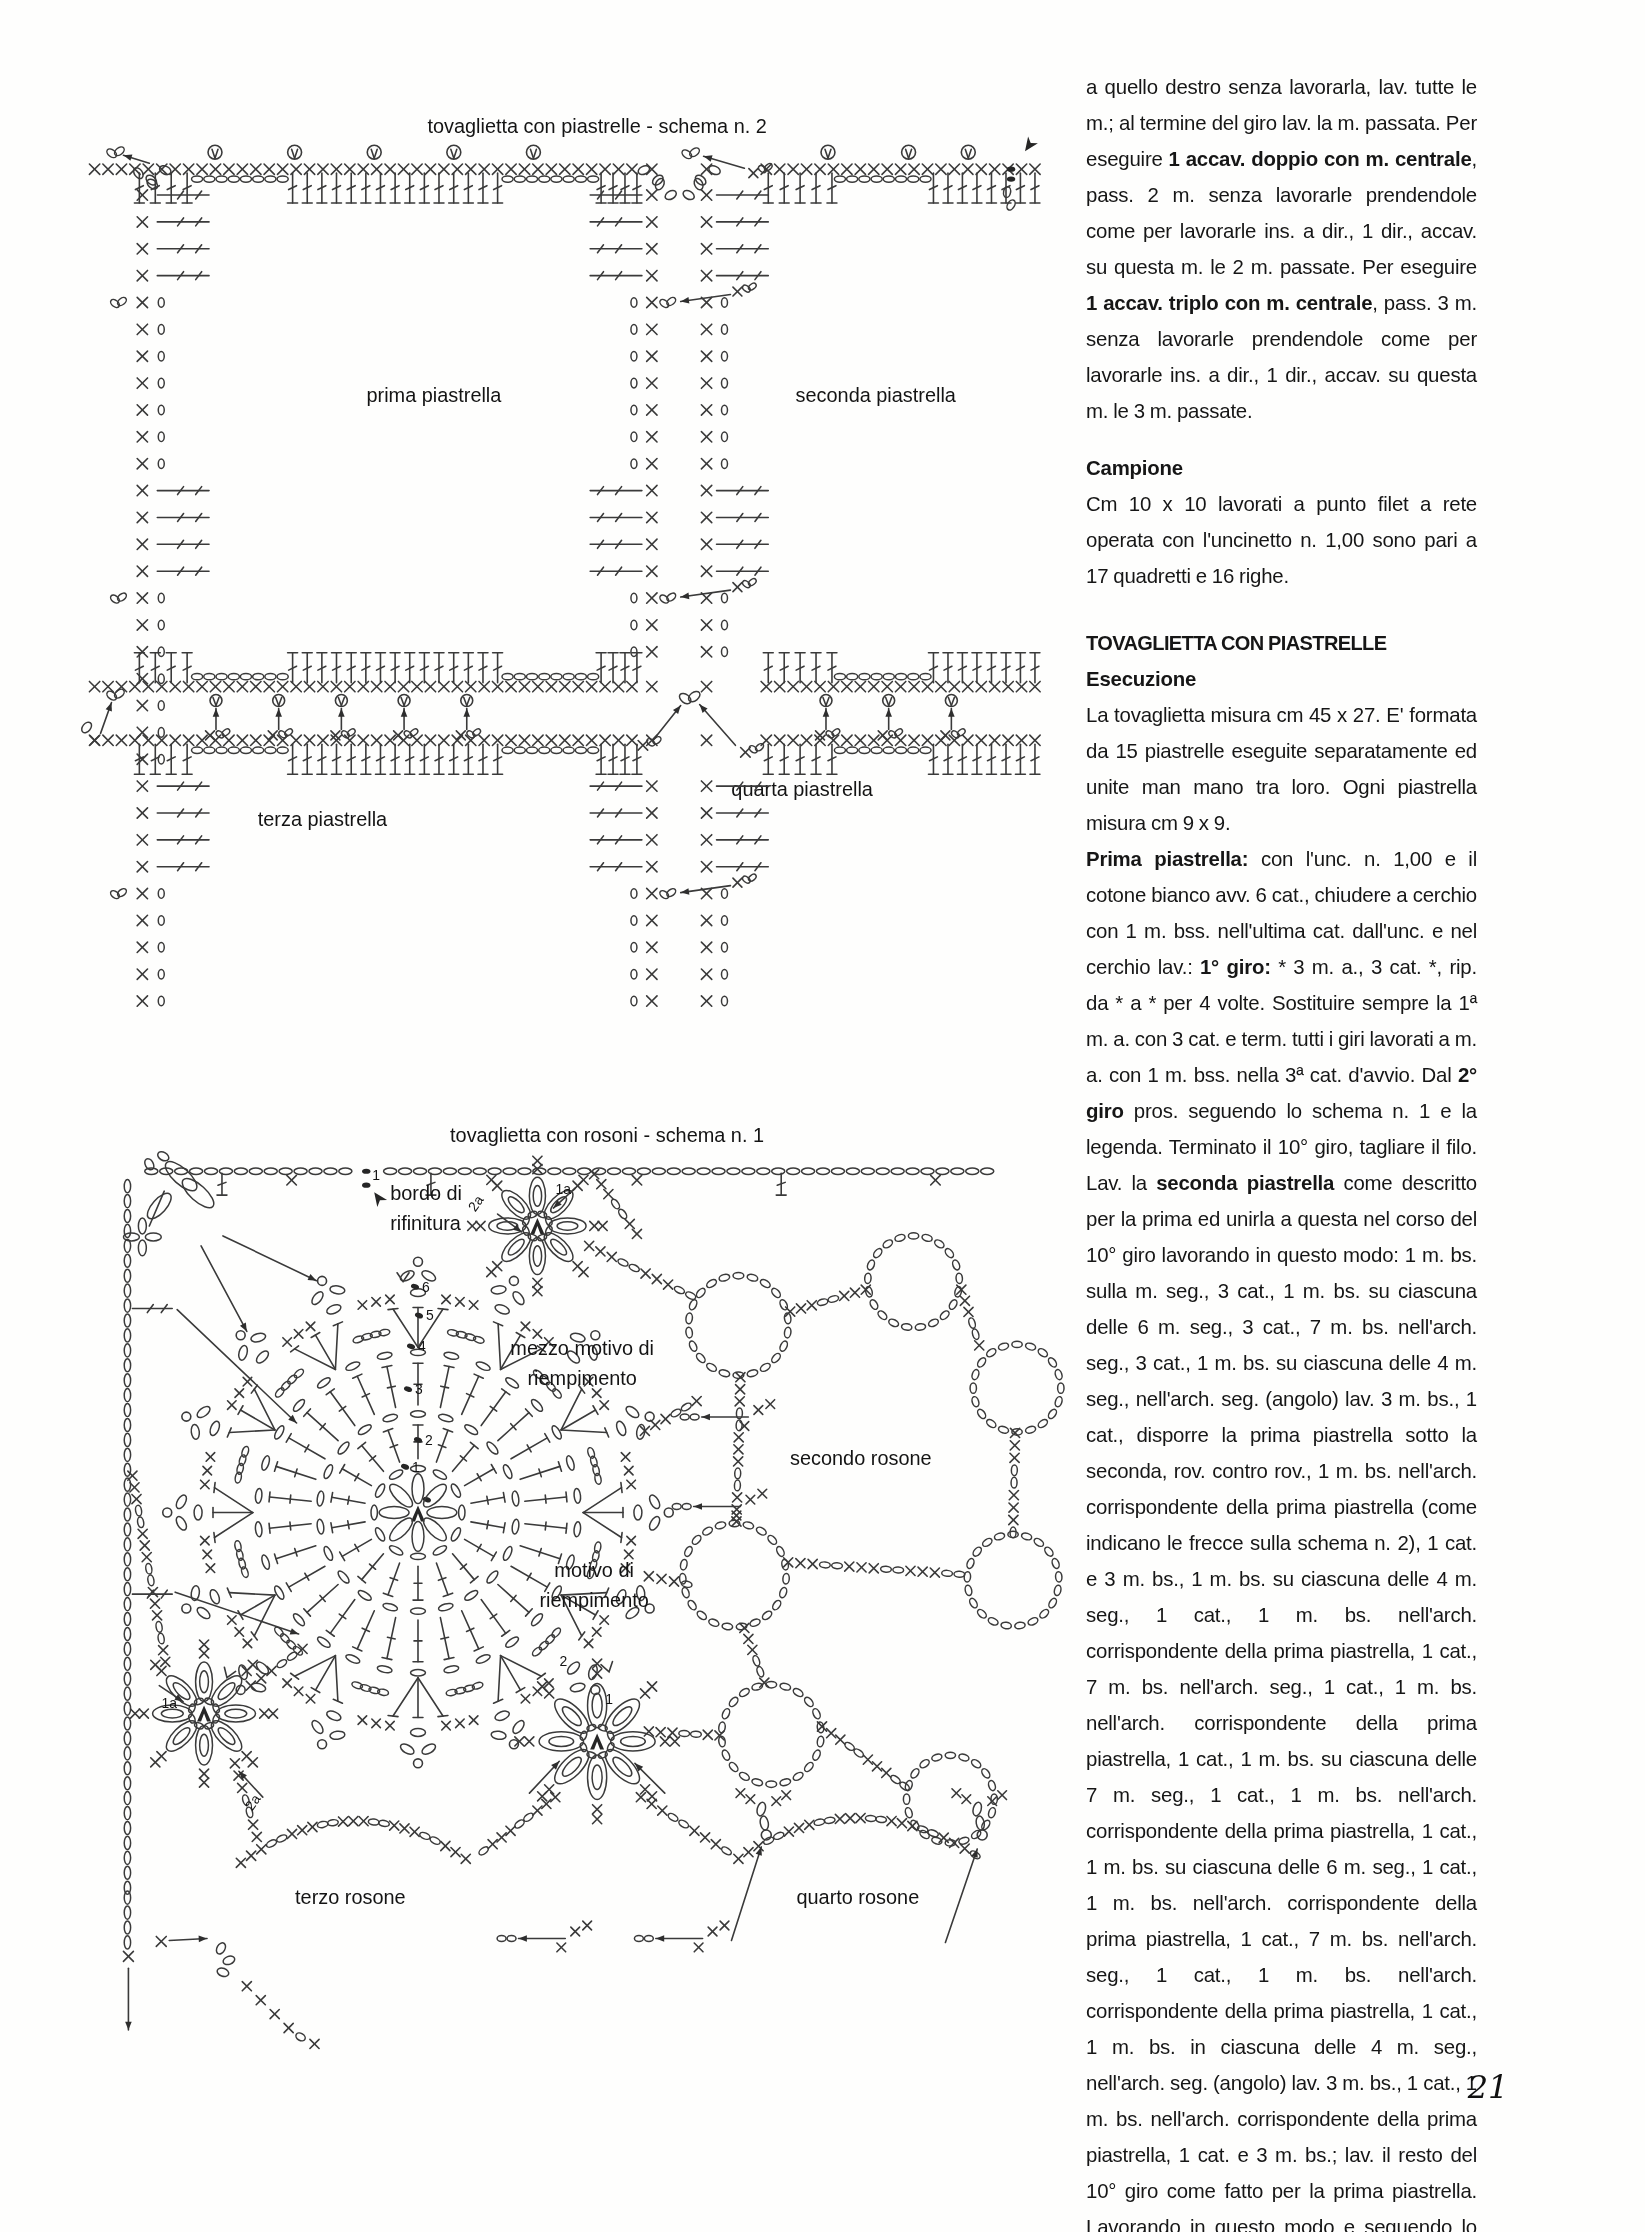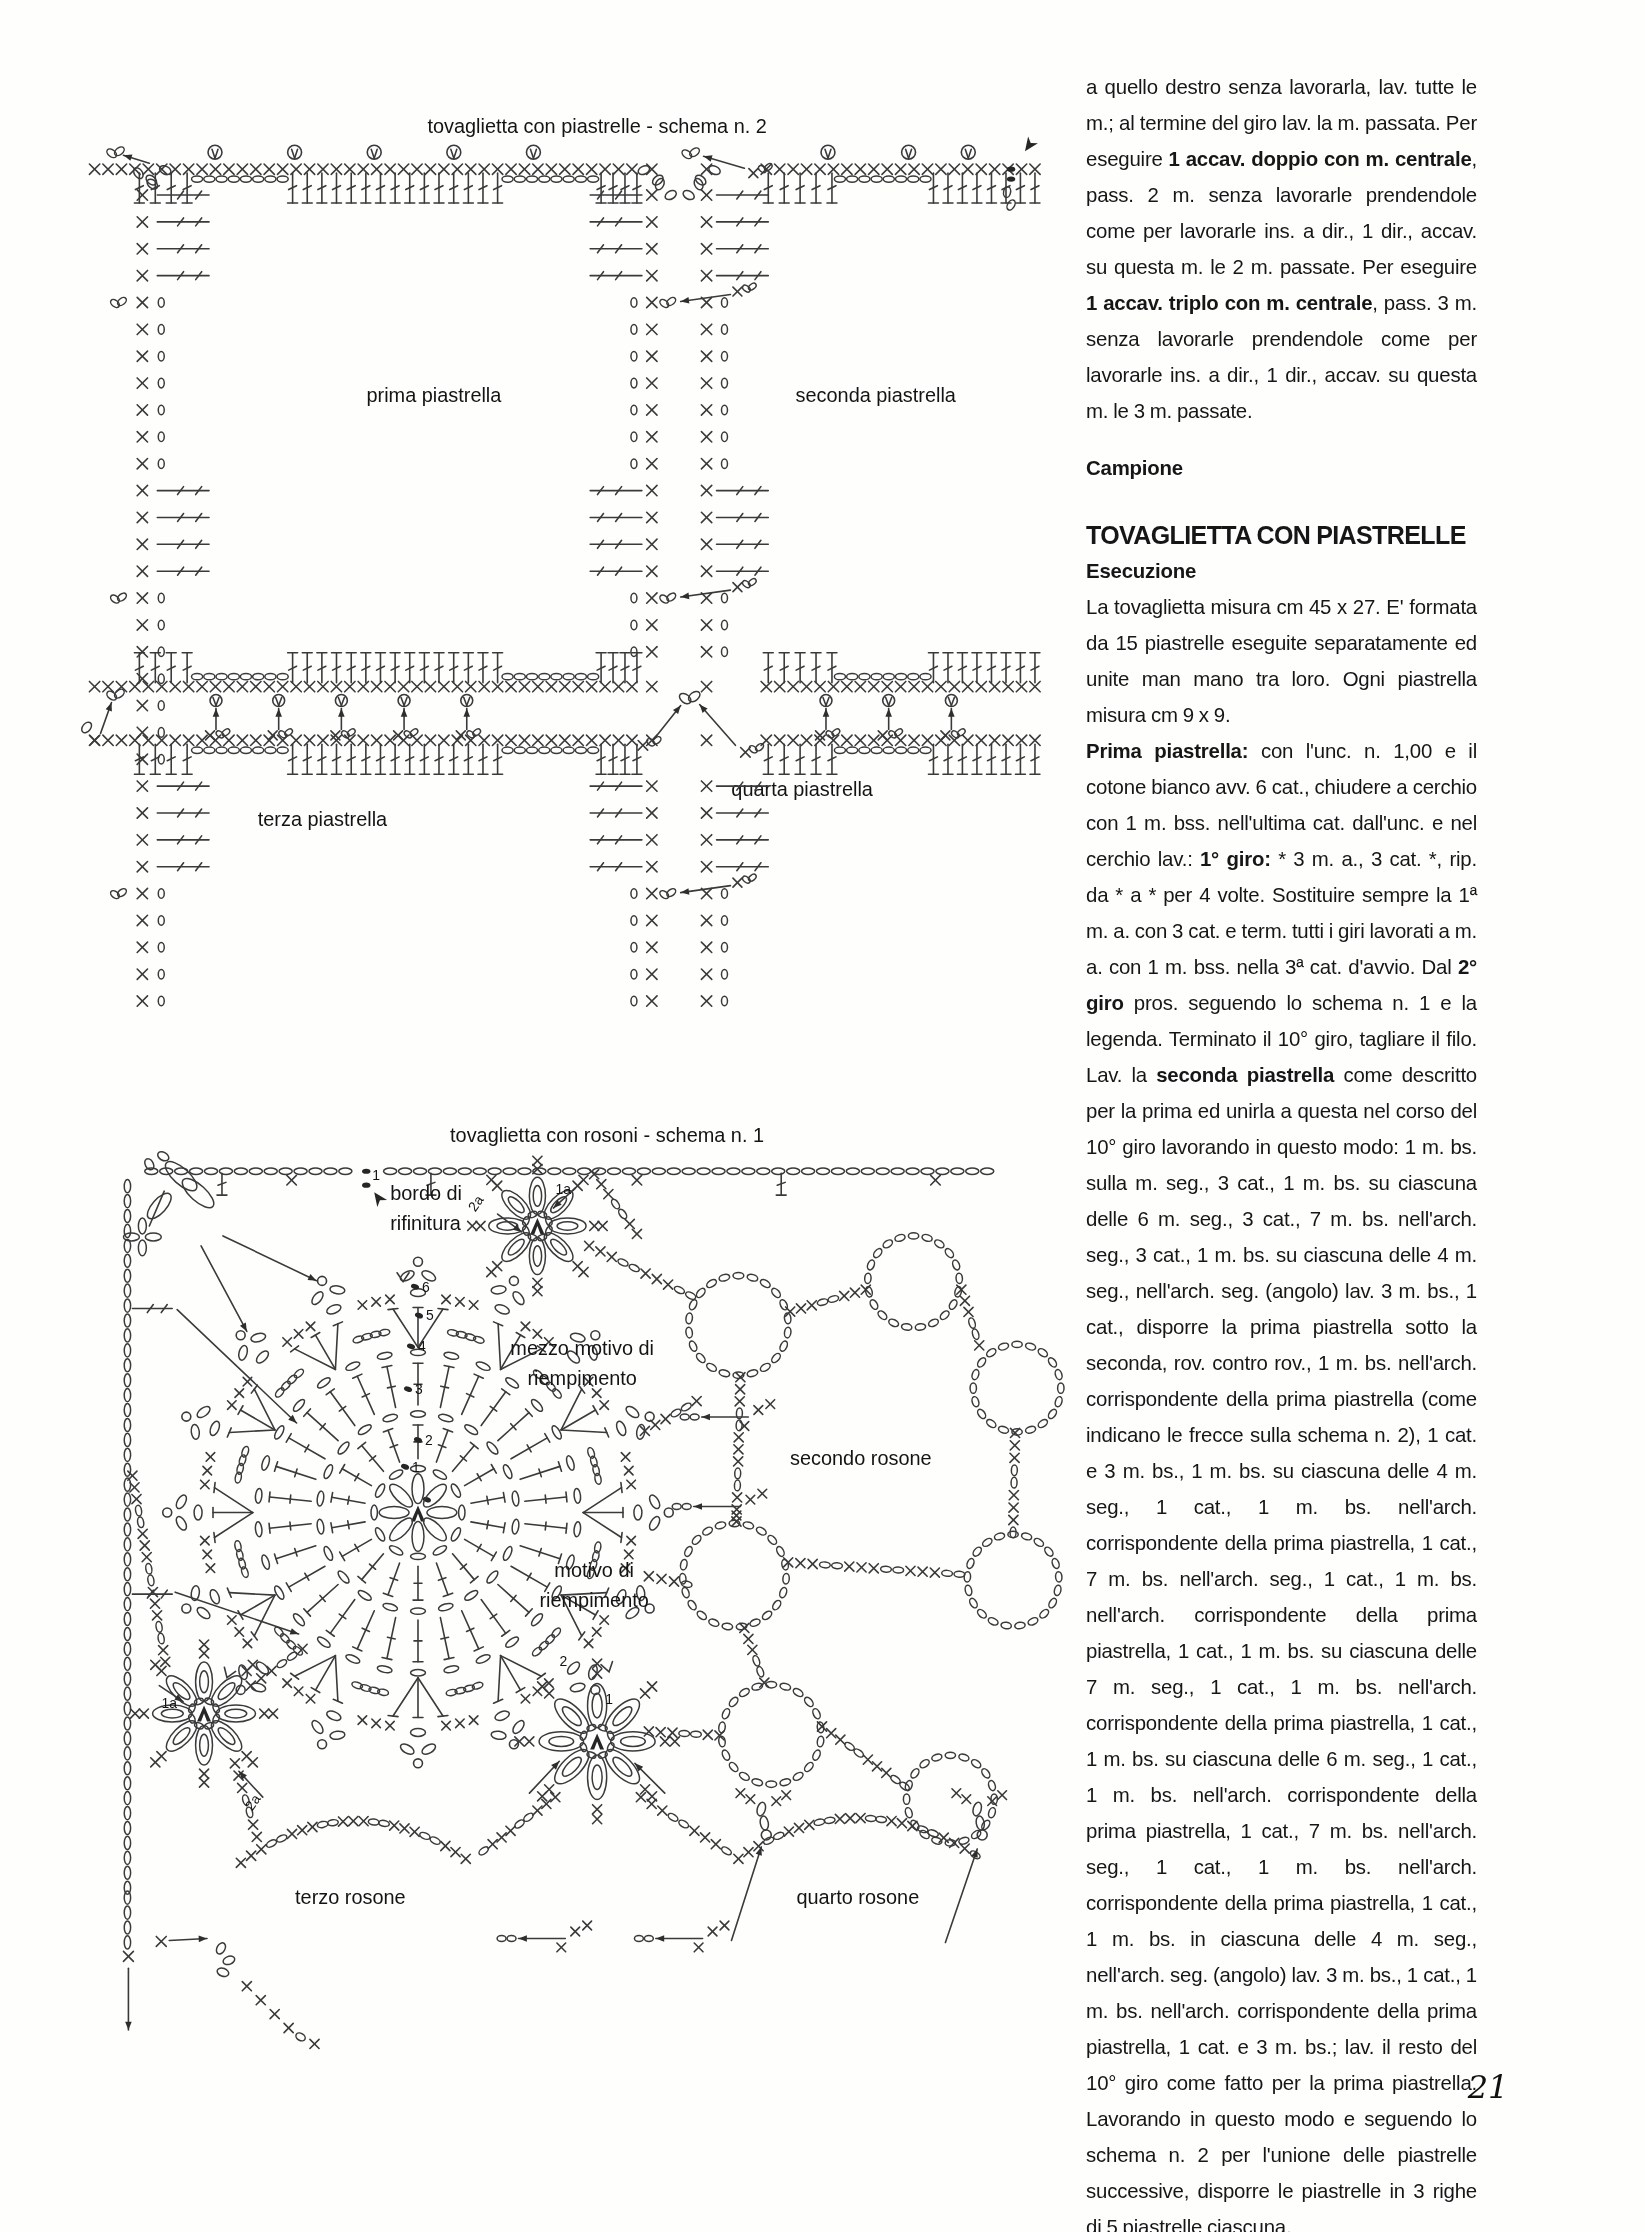--- a/index.html
+++ b/index.html
@@ -9,21 +9,21 @@
   #diagrams ellipse{stroke:#3a3a3a;fill:none;stroke-width:1.5}
   #diagrams .f{fill:#262626;stroke:none}
   #diagrams polygon{fill:#2e2e2e;stroke:none}
   #diagrams text{stroke:none;font-family:"Liberation Sans",sans-serif}
   .dlabel{font-size:20px;fill:#141414}
   .dsmall{font-size:14px;fill:#141414}
   .article{position:absolute;left:1086px;top:69px;width:391px;font-size:20.4px;line-height:36px;color:#161616;text-align:justify;letter-spacing:-0.2px;word-spacing:-0.5px;hyphens:auto;-webkit-hyphens:auto}
   .article p{margin:0;padding:0}
   .article .h{font-weight:700;margin-top:21px}
   .article .h0{font-weight:700;margin-top:0}
-  .article .h2{font-weight:700;font-size:25px;margin-top:31px;letter-spacing:-0.6px}
+  .article .h2{font-weight:700;font-size:20px;margin-top:31px;letter-spacing:-0.6px}
   .b{font-weight:700}
   .pagenum{position:absolute;left:1448px;top:2068px;width:80px;text-align:center;font-family:"DejaVu Serif","Liberation Serif",serif;font-style:italic;font-size:32px;color:#101010}
 </style>
 </head>
 <body>
 
 <div class="page">
   <svg id="diagrams" width="1646" height="2233" viewBox="0 0 1654 2244">
       <g>
         <text x="600" y="134" text-anchor="middle" class="dlabel">tovaglietta con piastrelle - schema n. 2</text>
@@ -2756,20 +2756,21 @@
         <text x="482" y="1212" text-anchor="middle" class="dsmall" transform="rotate(-55 482 1212)">2a</text>
         <text x="170" y="1716" text-anchor="middle" class="dsmall">1a</text>
         <text x="258" y="1814" text-anchor="middle" class="dsmall" transform="rotate(-55 258 1814)">2a</text>
         <text x="566" y="1674" text-anchor="middle" class="dsmall">2</text>
         <text x="612" y="1712" text-anchor="middle" class="dsmall">1</text>
       </g>
     </svg>
   <div class="article">
       <p><span>a quello destro senza lavorarla, lav. tutte le m.; al termine del giro lav. la m. passata. Per eseguire </span><span class="b">1 accav. doppio con m. centrale</span><span>, pass. 2 m. senza lavorarle prendendole come per lavorarle ins. a dir., 1 dir., accav. su questa m. le 2 m. passate. Per eseguire </span><span class="b">1 accav. triplo con m. centrale</span><span>, pass. 3 m. senza lavorarle prendendole come per lavorarle ins. a dir., 1 dir., accav. su questa m. le 3 m. passate.</span></p>
       <div class="h">Campione</div>
+      <p><span>Cm 10 x 10 lavorati a punto filet a rete operata con l'uncinetto n. 1,00 sono pari a 17 quadretti e 16 righe.</span></p>
       <div class="h2">TOVAGLIETTA CON PIASTRELLE</div>
       <div class="h0">Esecuzione</div>
       <p><span>La tovaglietta misura cm 45 x 27. E' formata da 15 piastrelle eseguite separatamente ed unite man mano tra loro. Ogni piastrella misura cm 9 x 9.</span></p>
       <p><span class="b">Prima piastrella:</span><span> con l'unc. n. 1,00 e il cotone bianco avv. 6 cat., chiudere a cerchio con 1 m. bss. nell'ultima cat. dall'unc. e nel cerchio lav.: </span><span class="b">1° giro:</span><span> * 3 m. a., 3 cat. *, rip. da * a * per 4 volte. Sostituire sempre la 1ª m. a. con 3 cat. e term. tutti i giri lavorati a m. a. con 1 m. bss. nella 3ª cat. d'avvio. Dal </span><span class="b">2° giro</span><span> pros. seguendo lo schema n. 1 e la legenda. Terminato il 10° giro, tagliare il filo. Lav. la </span><span class="b">seconda piastrella</span><span> come descritto per la prima ed unirla a questa nel corso del 10° giro lavorando in questo modo: 1 m. bs. sulla m. seg., 3 cat., 1 m. bs. su ciascuna delle 6 m. seg., 3 cat., 7 m. bs. nell'arch. seg., 3 cat., 1 m. bs. su ciascuna delle 4 m. seg., nell'arch. seg. (angolo) lav. 3 m. bs., 1 cat., disporre la prima piastrella sotto la seconda, rov. contro rov., 1 m. bs. nell'arch. corrispondente della prima piastrella (come indicano le frecce sulla schema n. 2), 1 cat. e 3 m. bs., 1 m. bs. su ciascuna delle 4 m. seg., 1 cat., 1 m. bs. nell'arch. corrispondente della prima piastrella, 1 cat., 7 m. bs. nell'arch. seg., 1 cat., 1 m. bs. nell'arch. corrispondente della prima piastrella, 1 cat., 1 m. bs. su ciascuna delle 7 m. seg., 1 cat., 1 m. bs. nell'arch. corrispondente della prima piastrella, 1 cat., 1 m. bs. su ciascuna delle 6 m. seg., 1 cat., 1 m. bs. nell'arch. corrispondente della prima pia­strella, 1 cat., 7 m. bs. nell'arch. seg., 1 cat., 1 m. bs. nell'arch. corrispondente della prima piastrella, 1 cat., 1 m. bs. in ciascuna delle 4 m. seg., nell'arch. seg. (angolo) lav. 3 m. bs., 1 cat., 1 m. bs. nell'arch. corrispondente della prima piastrella, 1 cat. e 3 m. bs.; lav. il resto del 10° giro come fatto per la prima piastrella. Lavorando in questo modo e seguendo lo schema n. 2 per l'unione delle piastrelle successive, disporre le piastrelle in 3 righe di 5 piastrelle ciascuna.</span></p>
     </div>
   <div class="pagenum">21</div>
 </div>
 
 
 </body></html>

